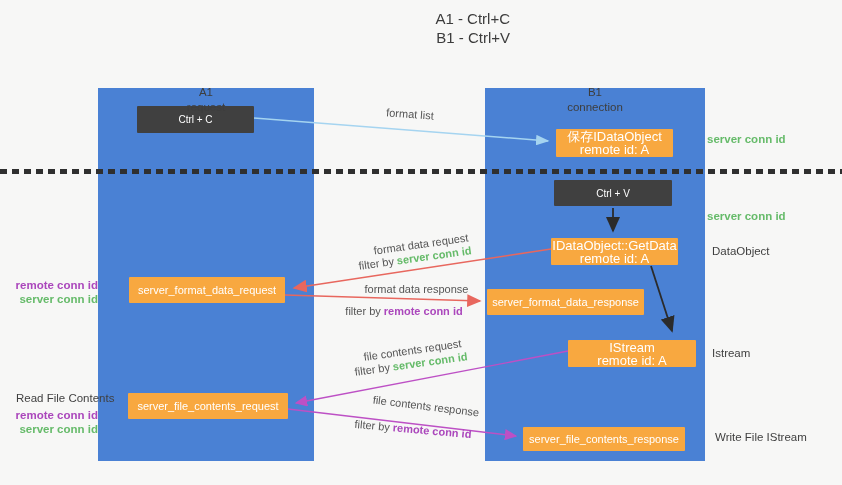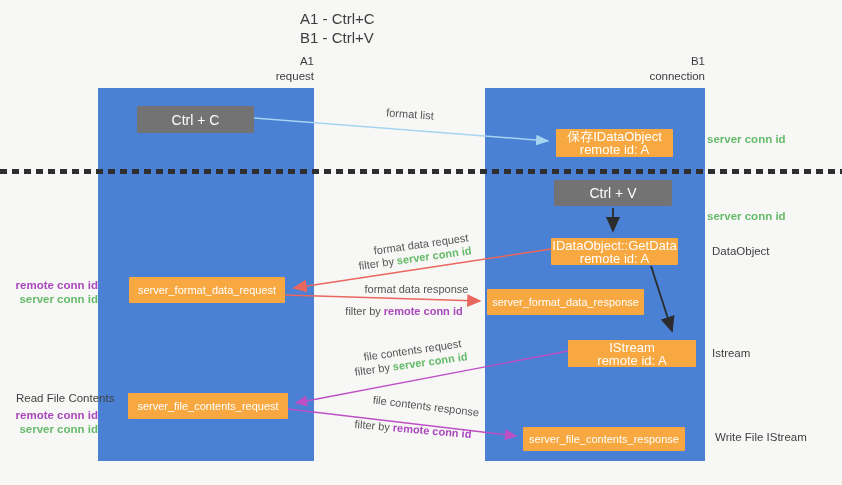--- a/index.html
+++ b/index.html
@@ -1,27 +1,27 @@
 <!DOCTYPE html>
 <html><head>
 <meta charset="utf-8">
 <style>
   html,body{margin:0;padding:0;}
   body{font-family:"Liberation Sans","DejaVu Sans",sans-serif;background:#f7f7f6;}
   .stage{position:relative;width:842px;height:485px;background:#f7f7f6;overflow:hidden;}
-  .title{position:absolute;left:300px;top:9px;width:210px;text-align:left;
+  .title{position:absolute;left:300px;top:9px;width:210px;text-align:right;
          font-size:15px;line-height:19px;color:#3c3c3c;z-index:5;}
   .col{position:absolute;background:#4a81d4;z-index:1;}
-  .col-header{position:absolute;text-align:right;font-size:11.5px;line-height:15px;color:#3d3d3d;z-index:5;}
+  .col-header{position:absolute;text-align:center;font-size:11.5px;line-height:15px;color:#3d3d3d;z-index:5;margin-top:31px;}
   .dotline{position:absolute;left:0;top:169px;width:842px;height:5px;z-index:3;
            background:repeating-linear-gradient(90deg,#2f2f2f 0 7px,transparent 7px 12px);}
   svg.arrows{position:absolute;left:0;top:0;z-index:2;}
   .box{position:absolute;z-index:4;display:flex;flex-direction:column;align-items:center;
        justify-content:center;color:#fff;text-align:center;border-radius:1px;}
-  .box.green{background:#737373;font-size:14px;}
+  .box.green{background:#404040;font-size:10px;}
   .box.orange{background:#f8a840;font-size:11px;}
   .box .l2{font-size:13px;line-height:13px;}
   .side-label{position:absolute;z-index:5;font-size:11.5px;white-space:nowrap;}
   .txt-dark{color:#3f3f3f;}
   .txt-green{color:#66bb6a;font-weight:bold;}
   .txt-purple{color:#ab47bc;font-weight:bold;}
   .left-block{position:absolute;z-index:5;text-align:right;font-size:11.5px;line-height:14px;white-space:nowrap;}
   .arrow-label{position:absolute;z-index:5;font-size:11px;color:#555;text-align:center;white-space:nowrap;}
   .arrow-label .pre{margin-right:3px;}
   .rot-neg8{transform:rotate(-8deg);}

